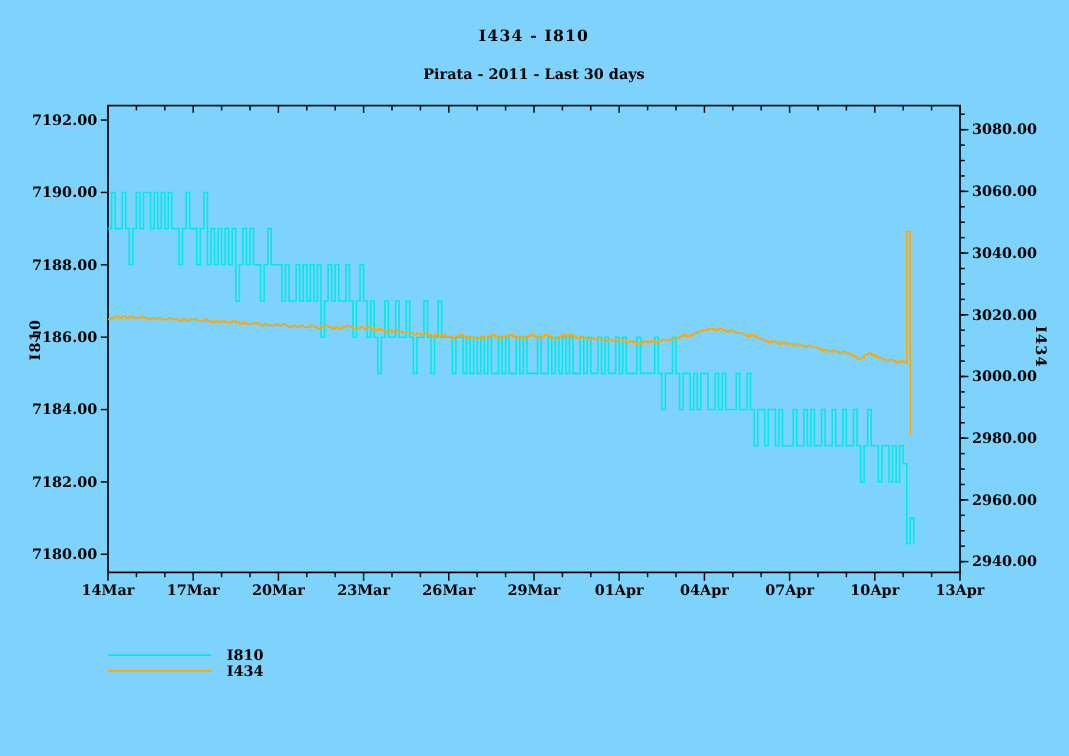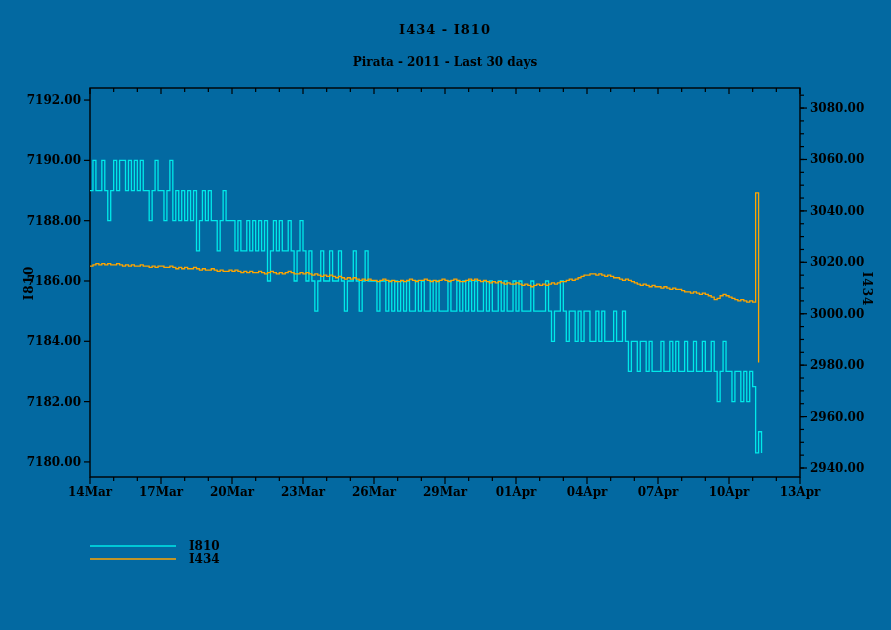--- a/index.html
+++ b/index.html
@@ -1,16 +1,16 @@
 <!DOCTYPE html>
 <html><head>
 <meta charset="utf-8">
 <style>
   html,body{margin:0;padding:0;background:#ffffff;}
-  .page{position:relative;width:891px;height:630px;background:#0369a1;overflow:hidden;}
+  .page{position:relative;width:891px;height:630px;background:#7dd3fc;overflow:hidden;}
   .t{font-family:"DejaVu Serif","Liberation Serif",serif;fill:#000000;}
   .title{font-size:13px;font-weight:bold;letter-spacing:1px;}
   .subtitle{font-size:12px;font-weight:bold;}
   .axis-title{font-size:12px;font-weight:bold;letter-spacing:1px;}
   .tick-label{font-size:12px;font-weight:bold;}
   #frame{fill:none;stroke:#000000;stroke-width:1.4;}
   line.tick{stroke:#000000;stroke-width:1.2;}
   path.series{fill:none;stroke-width:1.3;stroke-linejoin:miter;stroke-linecap:butt;}
   line.legend-line{stroke-width:1.5;}
 </style>

